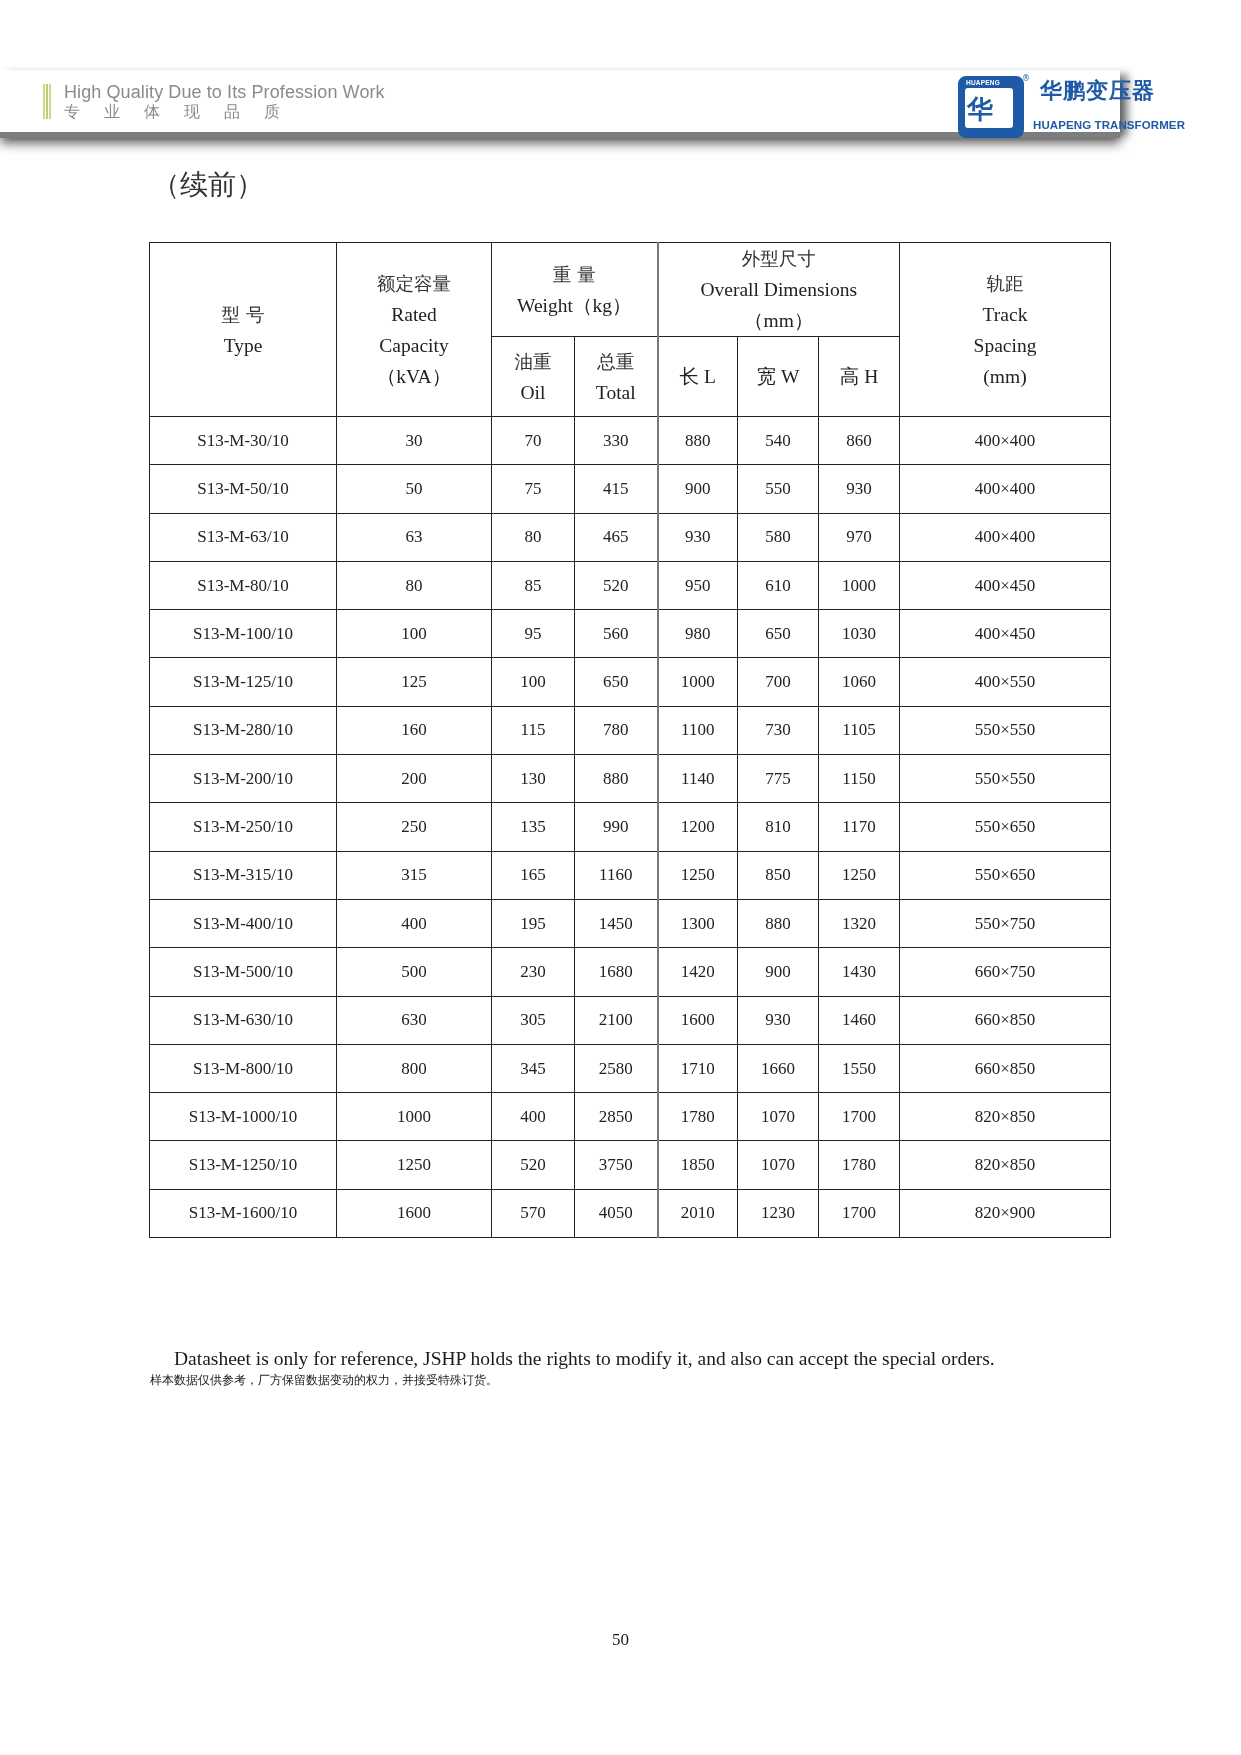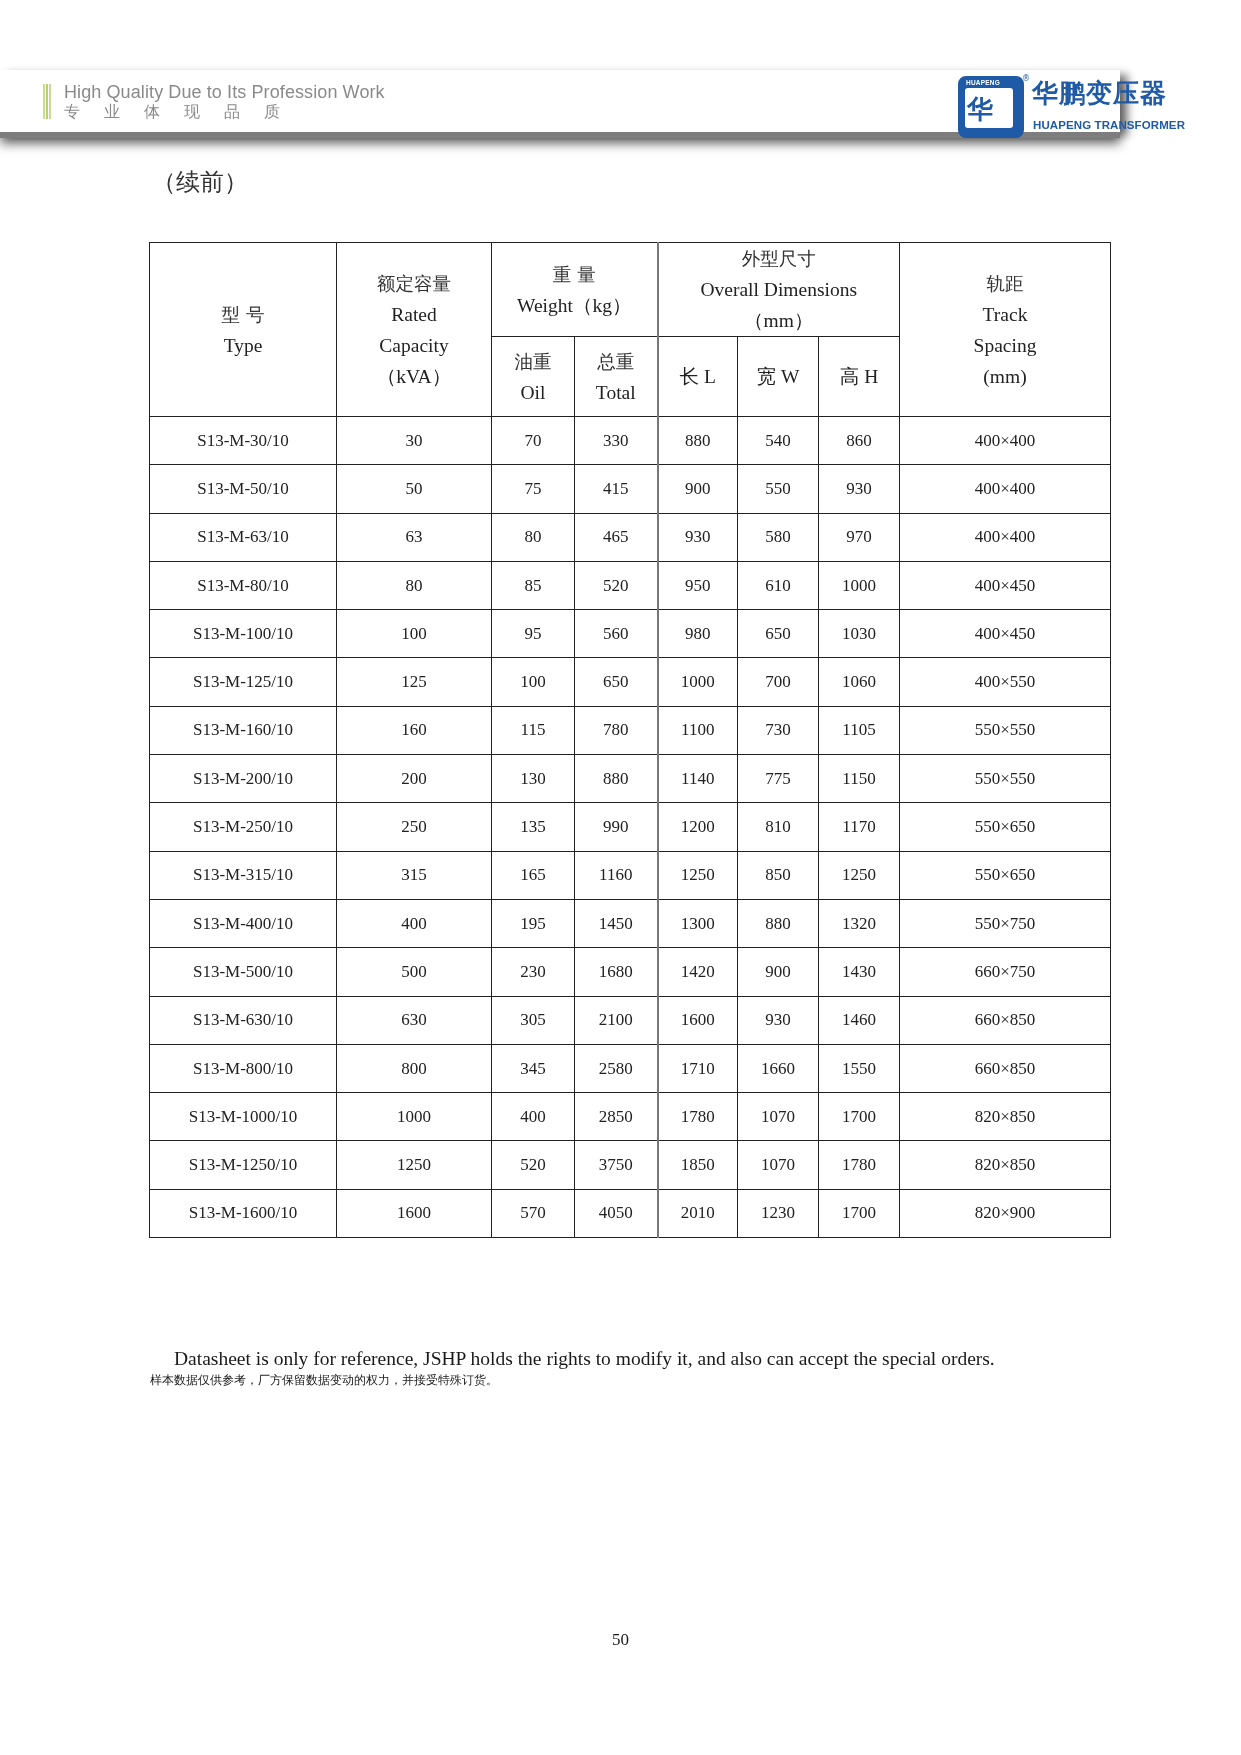--- a/index.html
+++ b/index.html
@@ -17,26 +17,26 @@
                font-size:16px; color:#8a8a8a; letter-spacing:24px;text-align:right; }
 
   
   .logo { position:absolute; left:958px; top:72px; width:240px; height:70px; }
   .logo-mark { position:absolute; left:0; top:4px; width:62px; height:58px; border-radius:8px;
                background:#1f5aa6; border:2px solid #1f5aa6; }
   .logo-mark .inner { position:absolute; left:5px; top:10px; width:48px; height:40px; background:#ffffff; border-radius:3px; }
   .logo-mark .hua { position:absolute; left:7px; top:14px; font-family:"DejaVu Sans",sans-serif; font-weight:bold; font-size:26px; color:#1f5aa6; }
   .logo-mark .tag { position:absolute; left:6px; top:1px; font-family:"Liberation Sans",sans-serif; font-size:6.5px; color:#ffffff; font-weight:bold; letter-spacing:0.2px; }
   .logo-reg { position:absolute; left:64px; top:2px; font-size:8px; color:#1f5aa6; font-family:"DejaVu Sans",sans-serif; }
-  .logo-cn { position:absolute; left:74px; top:4px; font-family:"DejaVu Sans",sans-serif; font-weight:bold;
-             font-size:26px; color:#1f5aa6; letter-spacing:1px; }
+  .logo-cn { position:absolute; left:82px; top:4px; font-family:"DejaVu Sans",sans-serif; font-weight:bold;
+             font-size:22px; color:#1f5aa6; letter-spacing:1px; }
   .logo-en { position:absolute; left:75px; top:47px; font-family:Liberation Sans, sans-serif;
              font-weight:bold; font-size:11.5px; color:#1f5aa6; letter-spacing:0.1px; }
 
-  .continued { position:absolute; left:152px; top:166px; font-size:24px; color:#333; font-family:Liberation Serif, serif; }
+  .continued { position:absolute; left:152px; top:166px; font-size:28px; color:#333; font-family:Liberation Serif, serif; }
 
   
   table.spec { position:absolute; left:149px; top:242px; width:961px; border-collapse:collapse; table-layout:fixed; }
   table.spec th, table.spec td { border:1.3px solid #222; text-align:center; vertical-align:middle; padding:0; }
   table.spec th { font-weight:normal; font-size:19.5px; line-height:31px; color:#222; }
   table.spec td { font-size:17px; height:47.3px; color:#222; }
   table.spec th .cn { font-family:"DejaVu Serif",serif; font-size:18.5px; color:#333; }
   .hdr-top th { height:92px; }
   .hdr-sub th { height:79px; }
   .grey-l { border-left:2px solid #777 !important; }
@@ -176,21 +176,21 @@
         <td>S13-M-125/10</td>
         <td>125</td>
         <td>100</td>
         <td>650</td>
         <td class="grey-l">1000</td>
         <td>700</td>
         <td>1060</td>
         <td>400×550</td>
       </tr>
       <tr>
-        <td>S13-M-160/10</td>
+        <td>S13-M-280/10</td>
         <td>160</td>
         <td>115</td>
         <td>780</td>
         <td class="grey-l">1100</td>
         <td>730</td>
         <td>1105</td>
         <td>550×550</td>
       </tr>
       <tr>
         <td>S13-M-200/10</td>

